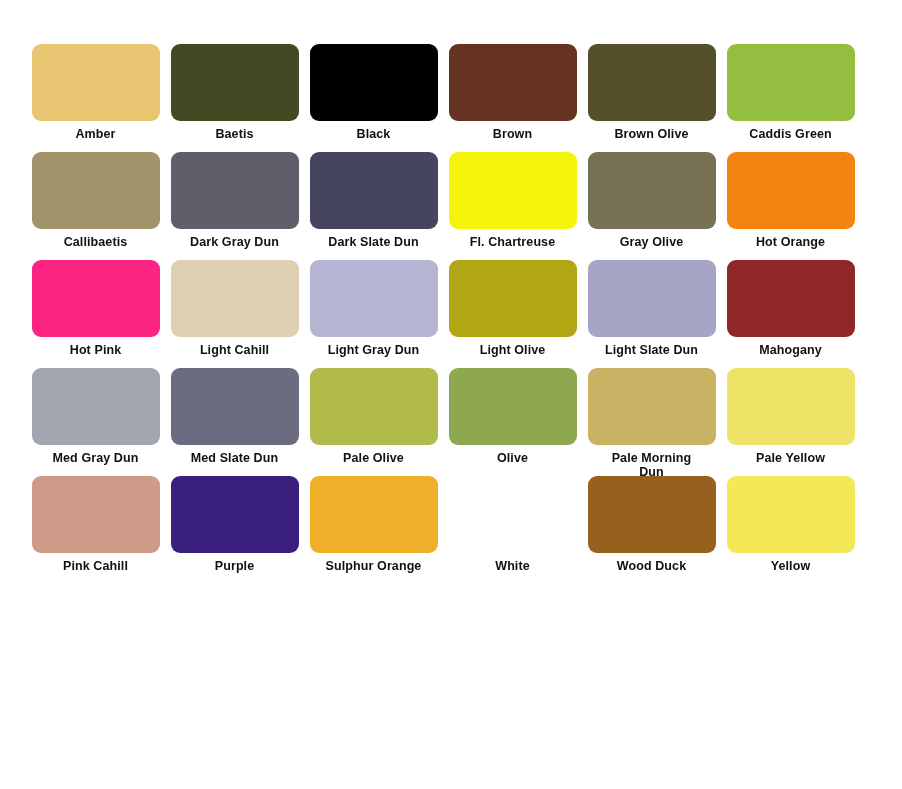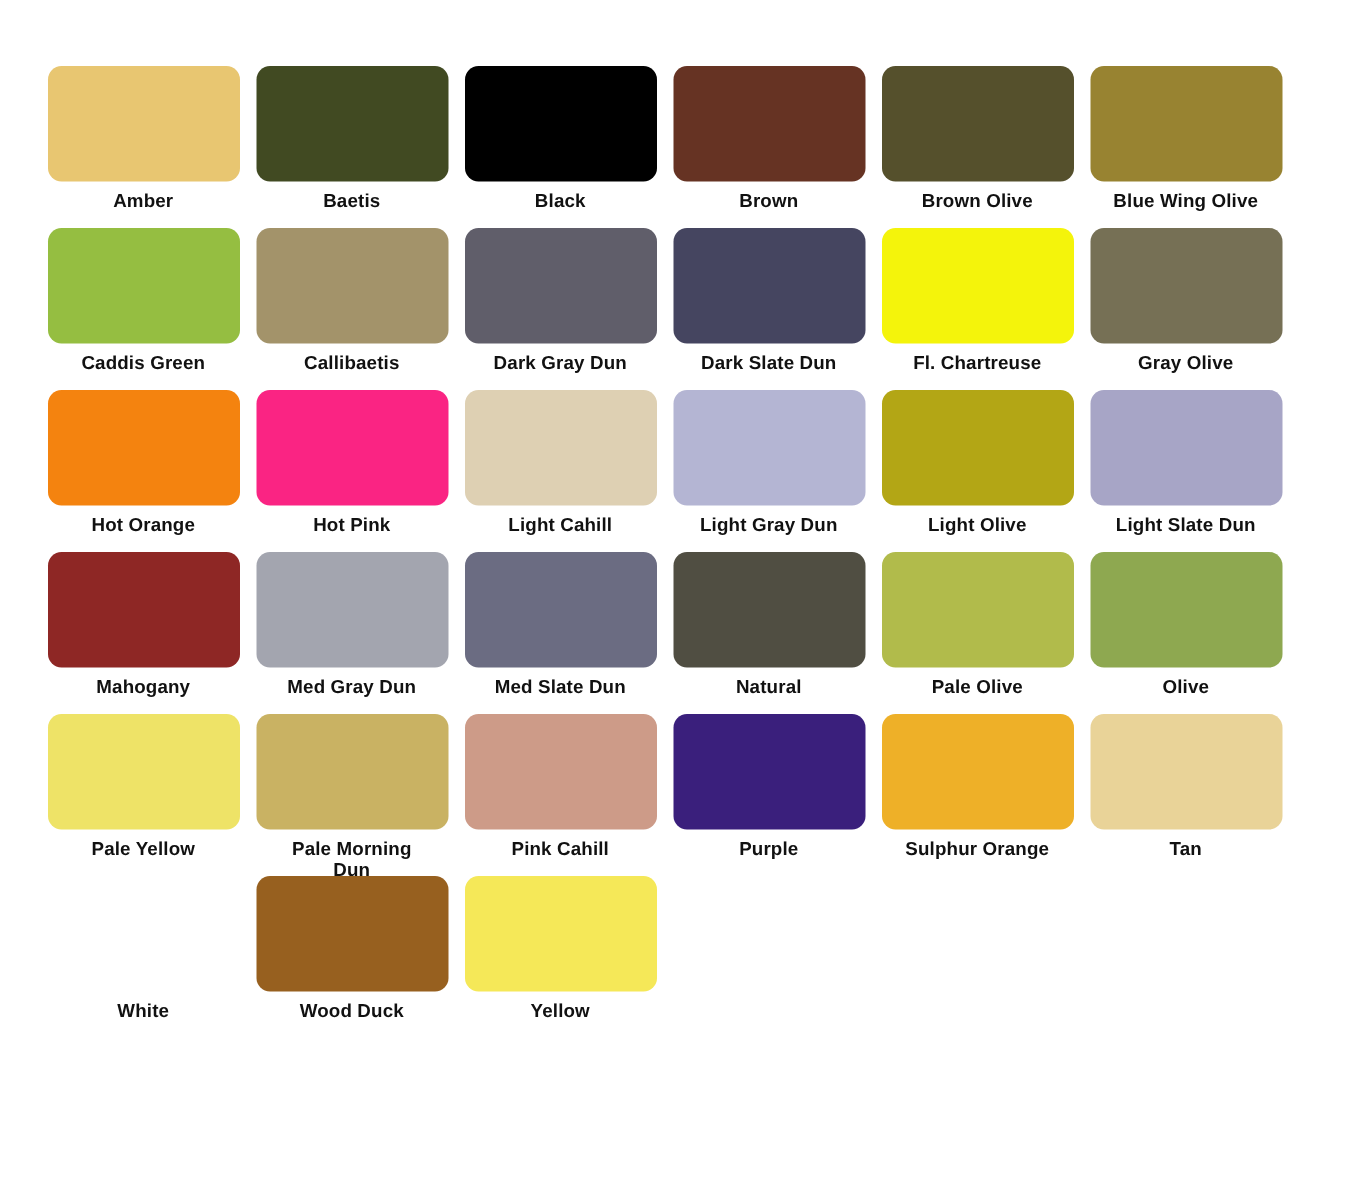--- a/index.html
+++ b/index.html
@@ -96,24 +96,20 @@
       </div>
       <div class="swatch-cell">
         <div class="swatch-chip" style="background: rgb(102, 51, 35);"></div>
         <div class="swatch-label">Brown</div>
       </div>
       <div class="swatch-cell">
         <div class="swatch-chip" style="background: rgb(85, 80, 44);"></div>
         <div class="swatch-label">Brown Olive</div>
       </div>
       <div class="swatch-cell">
-        <div class="swatch-chip" style="background: rgb(152, 131, 49);"></div>
-        <div class="swatch-label">Blue Wing Olive</div>
-      </div>
-      <div class="swatch-cell">
         <div class="swatch-chip" style="background: rgb(149, 190, 65);"></div>
         <div class="swatch-label">Caddis Green</div>
       </div>
       <div class="swatch-cell">
         <div class="swatch-chip" style="background: rgb(163, 147, 106);"></div>
         <div class="swatch-label">Callibaetis</div>
       </div>
       <div class="swatch-cell">
         <div class="swatch-chip" style="background: rgb(96, 94, 106);"></div>
         <div class="swatch-label">Dark Gray Dun</div>
@@ -160,57 +156,49 @@
       </div>
       <div class="swatch-cell">
         <div class="swatch-chip" style="background: rgb(163, 165, 175);"></div>
         <div class="swatch-label">Med Gray Dun</div>
       </div>
       <div class="swatch-cell">
         <div class="swatch-chip" style="background: rgb(107, 108, 130);"></div>
         <div class="swatch-label">Med Slate Dun</div>
       </div>
       <div class="swatch-cell">
-        <div class="swatch-chip" style="background: rgb(80, 78, 66);"></div>
-        <div class="swatch-label">Natural</div>
-      </div>
-      <div class="swatch-cell">
         <div class="swatch-chip" style="background: rgb(177, 187, 75);"></div>
         <div class="swatch-label">Pale Olive</div>
       </div>
       <div class="swatch-cell">
         <div class="swatch-chip" style="background: rgb(142, 168, 80);"></div>
         <div class="swatch-label">Olive</div>
-      </div>
-      <div class="swatch-cell">
-        <div class="swatch-chip" style="background: rgb(238, 227, 103);"></div>
-        <div class="swatch-label">Pale Yellow</div>
       </div>
       <div class="swatch-cell">
         <div class="swatch-chip" style="background: rgb(201, 178, 99);"></div>
         <div class="swatch-label">Pale Morning
 Dun</div>
       </div>
       <div class="swatch-cell">
+        <div class="swatch-chip" style="background: rgb(238, 227, 103);"></div>
+        <div class="swatch-label">Pale Yellow</div>
+      </div>
+      <div class="swatch-cell">
         <div class="swatch-chip" style="background: rgb(205, 155, 136);"></div>
         <div class="swatch-label">Pink Cahill</div>
       </div>
       <div class="swatch-cell">
         <div class="swatch-chip" style="background: rgb(58, 31, 124);"></div>
         <div class="swatch-label">Purple</div>
       </div>
       <div class="swatch-cell">
         <div class="swatch-chip" style="background: rgb(238, 176, 40);"></div>
         <div class="swatch-label">Sulphur Orange</div>
       </div>
       <div class="swatch-cell">
-        <div class="swatch-chip" style="background: rgb(233, 211, 152);"></div>
-        <div class="swatch-label">Tan</div>
-      </div>
-      <div class="swatch-cell">
         <div class="swatch-chip" style="background: rgb(255, 255, 255);"></div>
         <div class="swatch-label">White</div>
       </div>
       <div class="swatch-cell">
         <div class="swatch-chip" style="background: rgb(151, 96, 31);"></div>
         <div class="swatch-label">Wood Duck</div>
       </div>
       <div class="swatch-cell">
         <div class="swatch-chip" style="background: rgb(245, 232, 88);"></div>
         <div class="swatch-label">Yellow</div>

